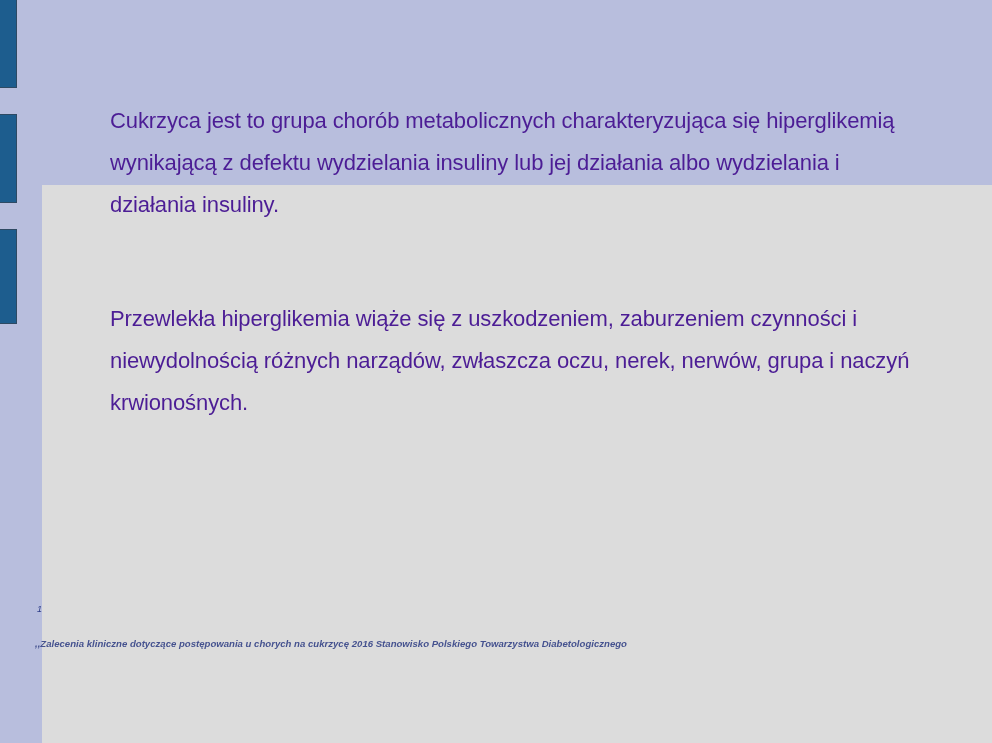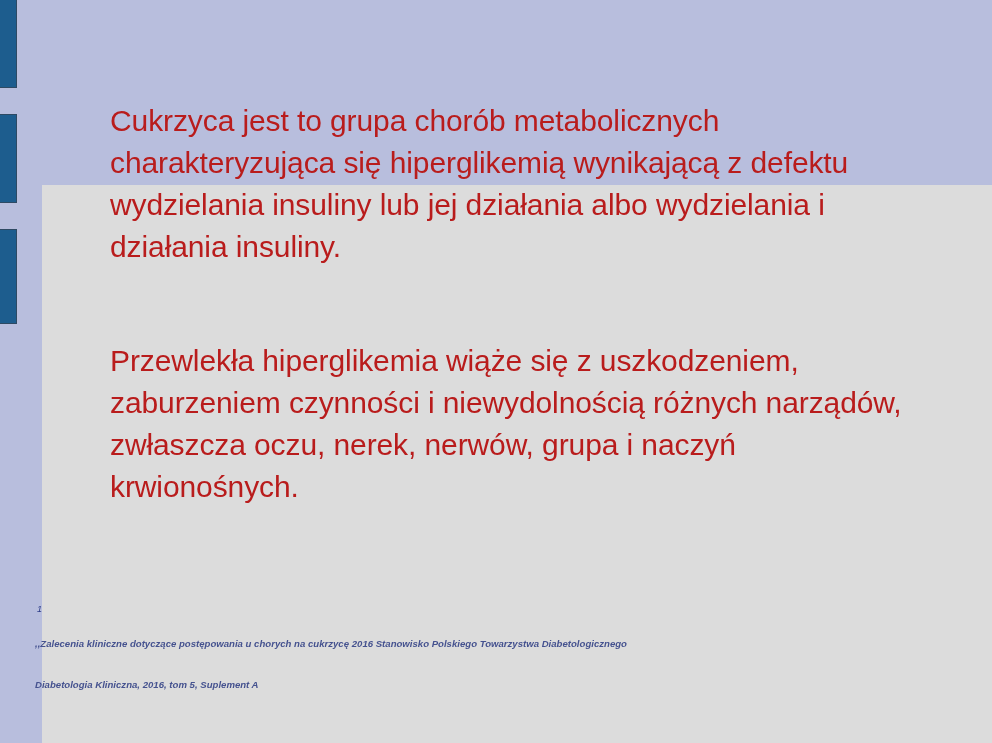--- a/index.html
+++ b/index.html
@@ -47,22 +47,22 @@
   .accent-bar-3 { top: 229px; height: 95px; }
 
   
   .content {
     position: absolute;
     left: 110px;
     top: 100px;
     width: 800px;
   }
   .para {
-    color: #b91c1c;
-    font-size: 30px;
+    color: #4c1d95;
+    font-size: 22px;
     line-height: 42px;
     letter-spacing: -0.1px;
     white-space: pre-wrap;
     margin: 0;
   }
   .para-1 { margin-bottom: 0; }
   .spacer { height: 72px; }
 
   
   .footnote-index {
@@ -102,16 +102,15 @@
   <div class="content">
     <p class="para para-1">Cukrzyca jest to grupa chorób metabolicznych charakteryzująca się hiperglikemią wynikającą z defektu wydzielania insuliny lub jej działania albo wydzielania i działania insuliny.</p>
     <div class="spacer"></div>
     <p class="para para-2">Przewlekła hiperglikemia wiąże się z uszkodzeniem, zaburzeniem czynności i niewydolnością różnych narządów, zwłaszcza oczu, nerek, nerwów, grupa i naczyń krwionośnych.</p>
   </div>
 
   <div class="footnote-index">1</div>
 
   <div class="footnote">
     <div>,,Zalecenia kliniczne dotyczące postępowania u chorych na cukrzycę 2016 Stanowisko Polskiego Towarzystwa Diabetologicznego</div>
-    <div>Diabetologia Kliniczna, 2016, tom 5, Suplement A</div>
   </div>
 
 </div>
 
 </body></html>

